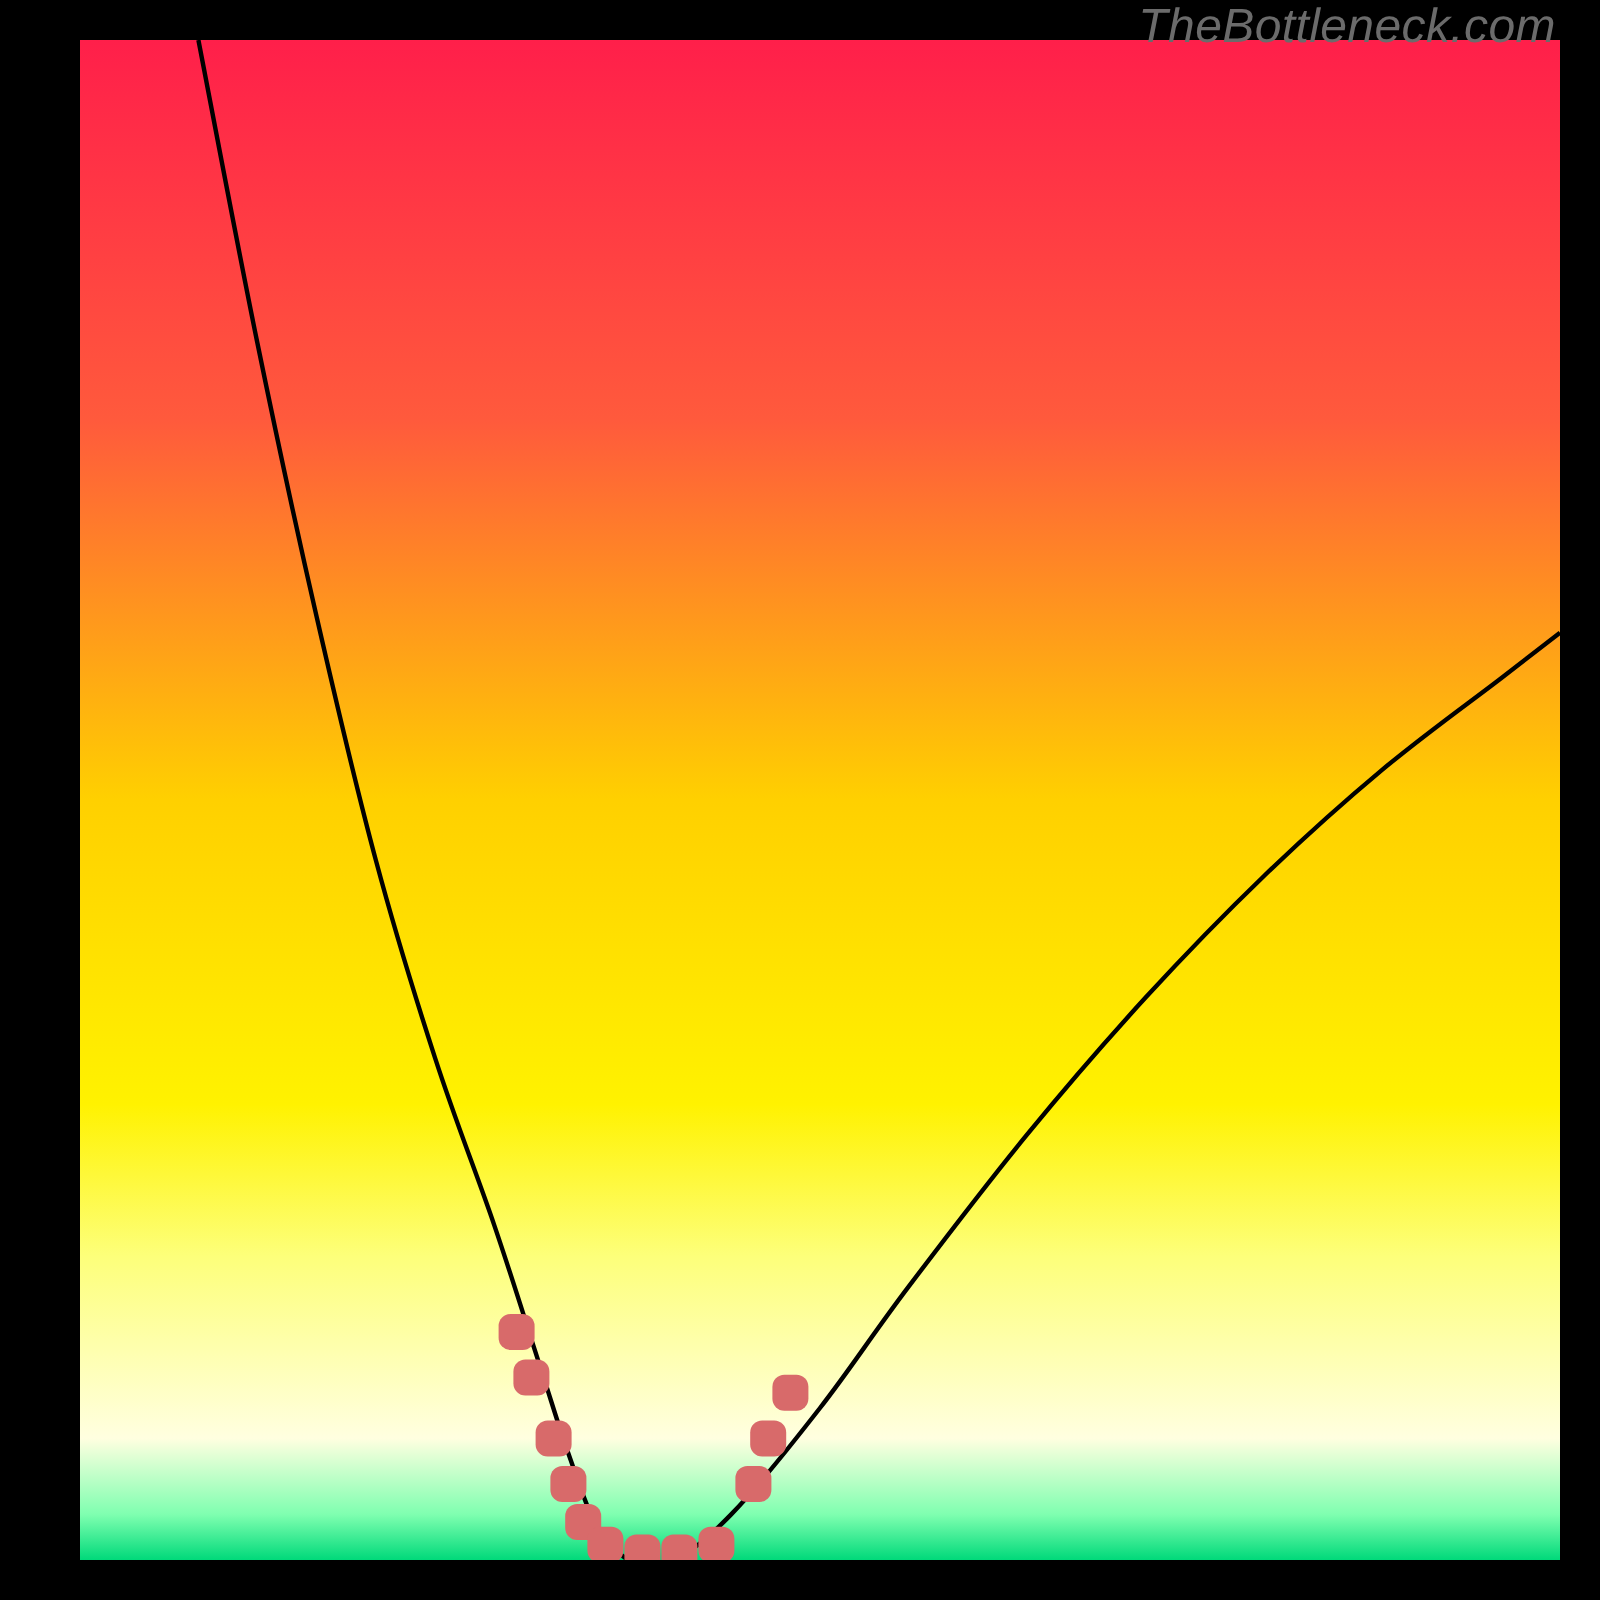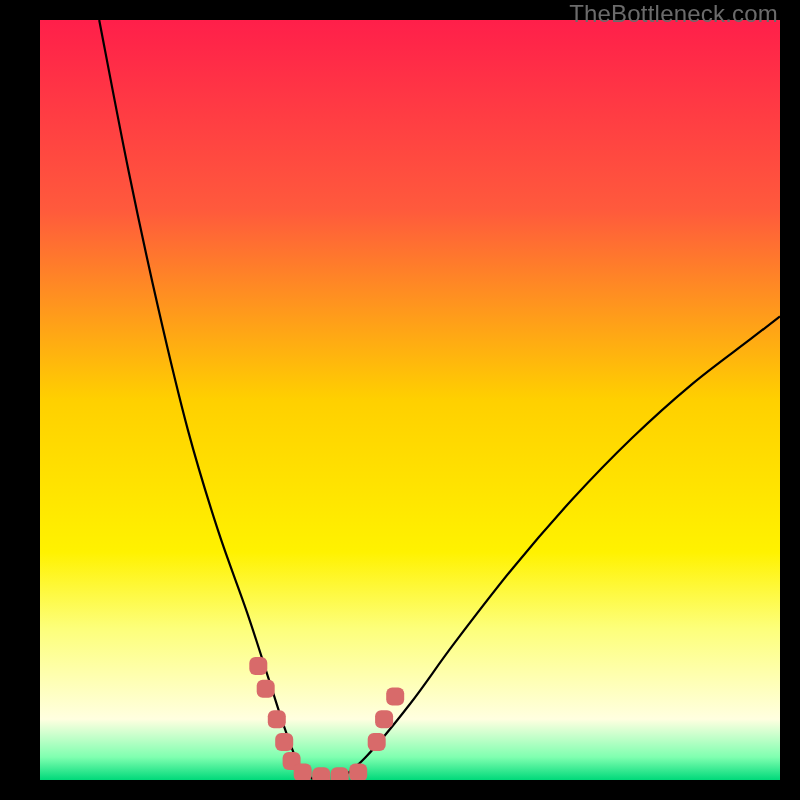--- a/index.html
+++ b/index.html
@@ -11,20 +11,21 @@
     background: #000;
     font-family: Arial, Helvetica, sans-serif;
   }
   .frame {
     position: absolute;
     left: 0;
     top: 0;
     width: 800px;
     height: 800px;
     background: #000;
+    font-style: italic;
   }
   .plot {
     position: absolute;
     left: 40px;
     top: 20px;
     width: 740px;
     height: 760px;
   }
   .watermark {
     position: absolute;

